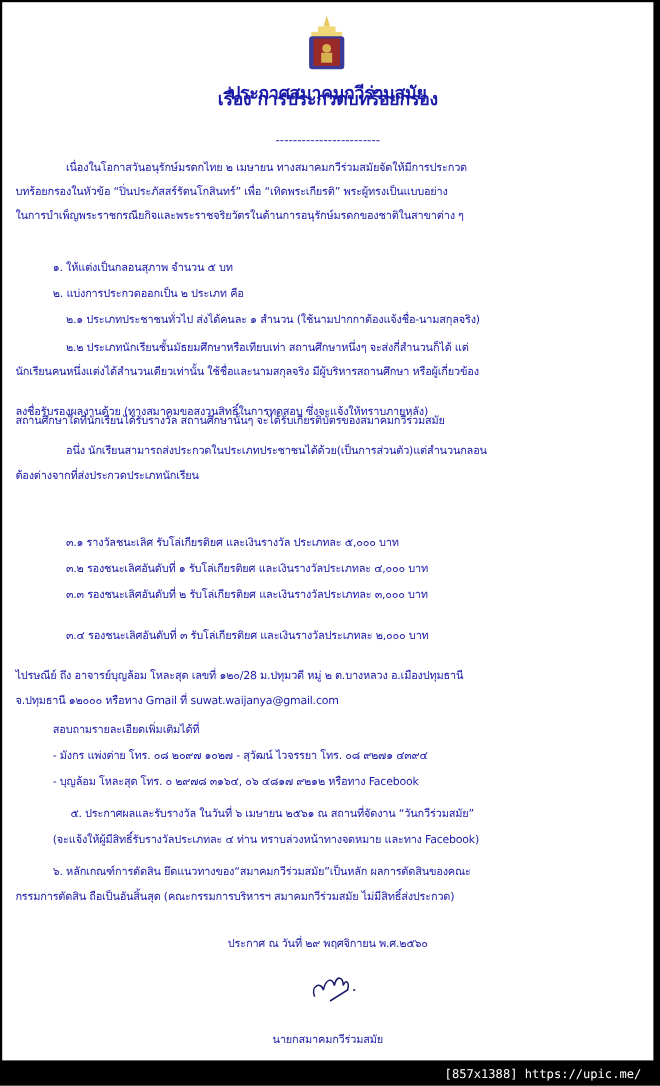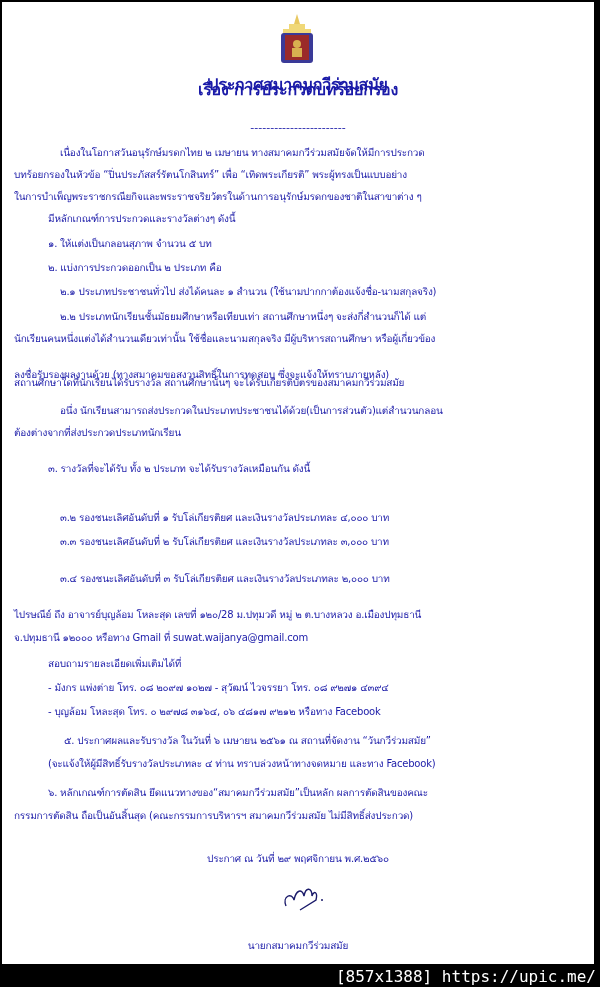--- a/index.html
+++ b/index.html
@@ -11,21 +11,21 @@
       position: absolute; left: 2px; top: 2px; width: 592px; height: 962px;
       background: #fff; color: #1a1aa8;
     }
     .t { position: absolute; font-size: 10px; line-height: 18px; white-space: nowrap; letter-spacing: -0.2px; }
     .c { left: 0; width: 592px; text-align: center; }
     .title { font-size: 16px; font-weight: bold; }
     .dash { font-size: 11px; letter-spacing: 0; }
     .logo { position: absolute; left: 275px; top: 12px; width: 40px; height: 52px; }
     .sig { position: absolute; left: 276px; top: 880px; width: 60px; height: 30px; }
     .footer {
-      position: absolute; right: 4px; bottom: 2px; color: #fff; font-size: 16px;
+      position: absolute; right: 17px; bottom: 2px; color: #fff; font-size: 11px;
       font-family: "DejaVu Sans Mono", monospace; line-height: 16px;
     }
   </style>
 </head>
 <body>
 
 <div class="page">
 
   <svg class="logo" viewBox="0 0 40 52">
     <polygon points="20,0 23,10 17,10" fill="#e8c860"></polygon>
@@ -37,35 +37,34 @@
     <rect x="15" y="34" width="10" height="9" fill="#d8b050"></rect>
   </svg>
 
   <div class="t c title" style="top:74px">ประกาศสมาคมกวีร่วมสมัย</div>
   <div class="t c title" style="top:79px">เรื่อง การประกวดบทร้อยกรอง</div>
   <div class="t c dash" style="top:117px">------------------------</div>
 
   <div class="t" style="left:58px;top:142px">เนื่องในโอกาสวันอนุรักษ์มรดกไทย ๒ เมษายน   ทางสมาคมกวีร่วมสมัยจัดให้มีการประกวด</div>
   <div class="t" style="left:12px;top:164px">บทร้อยกรองในหัวข้อ “ปิ่นประภัสสร์รัตนโกสินทร์”  เพื่อ “เทิดพระเกียรติ” พระผู้ทรงเป็นแบบอย่าง</div>
   <div class="t" style="left:12px;top:186px">ในการบำเพ็ญพระราชกรณียกิจและพระราชจริยวัตรในด้านการอนุรักษ์มรดกของชาติในสาขาต่าง ๆ</div>
-  <div class="t" style="left:46px;top:208px">มีหลักเกณฑ์การประกวดและรางวัลต่างๆ ดังนี้</div>
 
   <div class="t" style="left:46px;top:233px">๑. ให้แต่งเป็นกลอนสุภาพ  จำนวน  ๕ บท</div>
   <div class="t" style="left:46px;top:257px">๒. แบ่งการประกวดออกเป็น ๒ ประเภท คือ</div>
   <div class="t" style="left:58px;top:281px">๒.๑ ประเภทประชาชนทั่วไป ส่งได้คนละ ๑ สำนวน (ใช้นามปากกาต้องแจ้งชื่อ-นามสกุลจริง)</div>
 
   <div class="t" style="left:58px;top:306px">๒.๒ ประเภทนักเรียนชั้นมัธยมศึกษาหรือเทียบเท่า สถานศึกษาหนึ่งๆ  จะส่งกี่สำนวนก็ได้ แต่</div>
   <div class="t" style="left:12px;top:328px">นักเรียนคนหนึ่งแต่งได้สำนวนเดียวเท่านั้น ใช้ชื่อและนามสกุลจริง   มีผู้บริหารสถานศึกษา หรือผู้เกี่ยวข้อง</div>
   <div class="t" style="left:12px;top:364px">ลงชื่อรับรองผลงานด้วย (ทางสมาคมขอสงวนสิทธิ์ในการทดสอบ ซึ่งจะแจ้งให้ทราบภายหลัง)</div>
   <div class="t" style="left:12px;top:372px">สถานศึกษาใดที่นักเรียนได้รับรางวัล สถานศึกษานั้นๆ จะได้รับเกียรติบัตรของสมาคมกวีร่วมสมัย</div>
 
   <div class="t" style="left:58px;top:400px">อนึ่ง นักเรียนสามารถส่งประกวดในประเภทประชาชนได้ด้วย(เป็นการส่วนตัว)แต่สำนวนกลอน</div>
   <div class="t" style="left:12px;top:422px">ต้องต่างจากที่ส่งประกวดประเภทนักเรียน</div>
 
-  <div class="t" style="left:46px;top:458px">๓. รางวัลที่จะได้รับ  ทั้ง ๒ ประเภท จะได้รับรางวัลเหมือนกัน ดังนี้</div>
+  <div class="t" style="left:58px;top:483px">๓.๑ รางวัลชนะเลิศ  รับโล่เกียรติยศ และเงินรางวัล ประเภทละ  ๕,๐๐๐ บาท</div>
   <div class="t" style="left:58px;top:507px">๓.๒ รองชนะเลิศอันดับที่ ๑  รับโล่เกียรติยศ และเงินรางวัลประเภทละ  ๔,๐๐๐  บาท</div>
   <div class="t" style="left:58px;top:531px">๓.๓ รองชนะเลิศอันดับที่ ๒  รับโล่เกียรติยศ และเงินรางวัลประเภทละ  ๓,๐๐๐  บาท</div>
   <div class="t" style="left:58px;top:568px">๓.๔ รองชนะเลิศอันดับที่ ๓  รับโล่เกียรติยศ และเงินรางวัลประเภทละ  ๒,๐๐๐  บาท</div>
 
   <div class="t" style="left:12px;top:604px">ไปรษณีย์ ถึง  อาจารย์บุญล้อม โหละสุด เลขที่ ๑๒๐/28  ม.ปทุมวดี หมู่ ๒ ต.บางหลวง อ.เมืองปทุมธานี</div>
   <div class="t" style="left:12px;top:627px">จ.ปทุมธานี  ๑๒๐๐๐     หรือทาง  Gmail  ที่ suwat.waijanya@gmail.com</div>
 
   <div class="t" style="left:46px;top:653px">สอบถามรายละเอียดเพิ่มเติมได้ที่</div>
   <div class="t" style="left:46px;top:677px">- มังกร  แพ่งต่าย  โทร. ๐๘ ๒๐๙๗ ๑๐๒๗   - สุวัฒน์  ไวจรรยา โทร. ๐๘ ๙๒๗๑ ๔๓๙๔</div>
   <div class="t" style="left:46px;top:701px">- บุญล้อม โหละสุด โทร.  ๐ ๒๙๗๘ ๓๑๖๔, ๐๖ ๔๘๑๗ ๙๒๑๒  หรือทาง Facebook</div>

